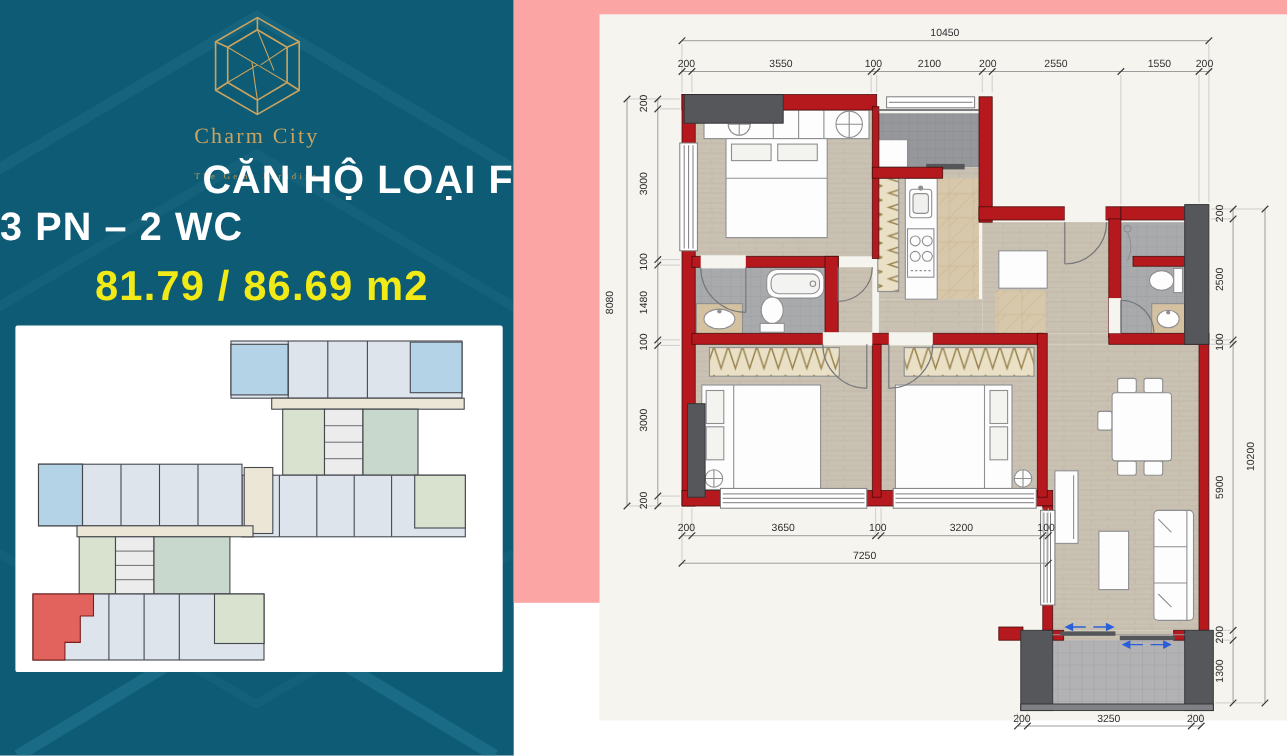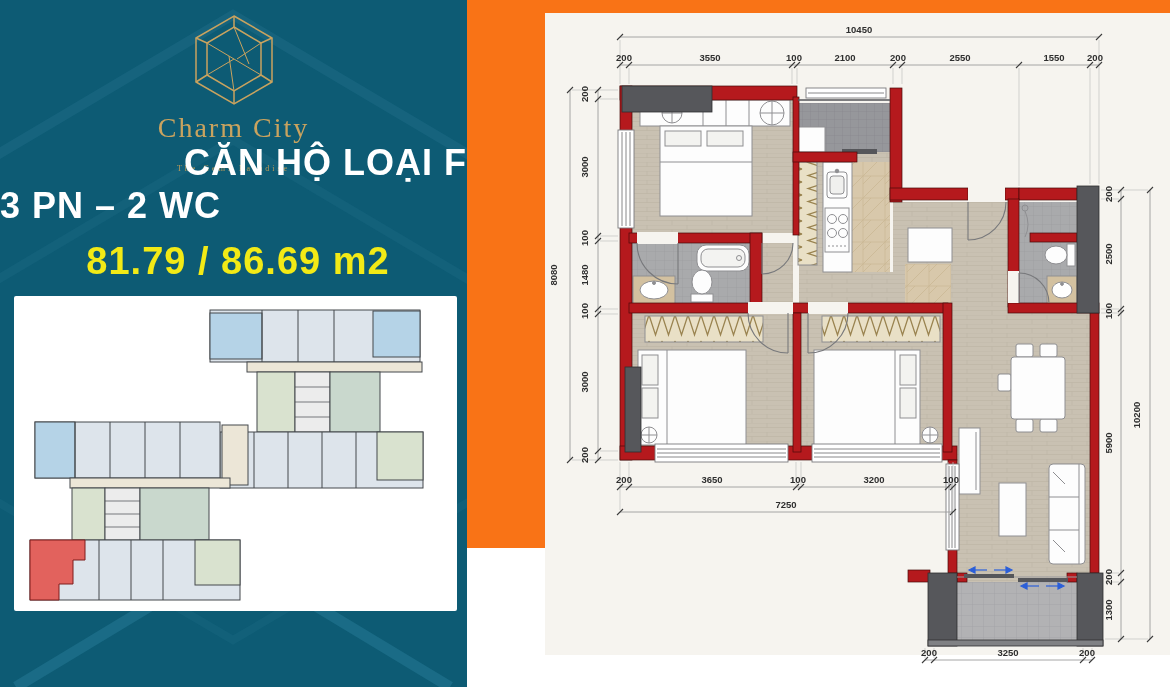--- a/index.html
+++ b/index.html
@@ -1,28 +1,28 @@
 <!DOCTYPE html>
 <html><head>
 <meta charset="utf-8">
 <style>
   html,body{margin:0;padding:0;background:#fff;}
   .stage{position:relative;width:1170px;height:687px;overflow:hidden;font-family:"Liberation Sans",sans-serif;}
   
   .left-panel{position:absolute;left:0;top:0;width:467px;height:687px;background:#0d5b74;overflow:hidden;}
   .chevrons{position:absolute;left:0;top:0;}
   .logo-wrap{position:absolute;left:0;top:14px;width:467px;text-align:center;}
-  .brand{font-family:"Liberation Serif",serif;font-size:28px;color:#c9a35f;letter-spacing:2px;margin-top:2px;}
+  .brand{font-family:"Liberation Serif",serif;font-size:20px;color:#c9a35f;letter-spacing:2px;margin-top:2px;}
   .tagline{font-family:"Liberation Serif",serif;font-size:8px;color:#bf9c57;letter-spacing:3px;margin-top:20px;}
   .title1{position:absolute;left:0;top:142px;width:467px;text-align:right;font-size:36px;font-weight:bold;color:#ffffff;letter-spacing:1px;}
   .title2{position:absolute;left:0;top:185px;width:467px;text-align:left;font-size:36px;font-weight:bold;color:#ffffff;letter-spacing:1px;}
   .area{position:absolute;left:0;top:240px;width:476px;text-align:center;font-size:38px;font-weight:bold;color:#f2ea16;letter-spacing:1px;}
   .keyplan-box{position:absolute;left:14px;top:296px;width:443px;height:315px;background:#ffffff;border-radius:2px;}
   
-  .right-panel{position:absolute;left:467px;top:0;width:703px;height:548px;background:#f97316;font-weight:bold;}
+  .right-panel{position:absolute;left:467px;top:0;width:703px;height:548px;background:#fca5a5;}
   text.dim{font-family:"Liberation Sans",sans-serif;font-size:9.5px;fill:#2e2e2e;}
 </style>
 </head>
 <body>
 
 <div class="stage">
 
   <div class="left-panel">
     <svg class="chevrons" width="467" height="687">
       <path d="M-20,165 L233,15 L486,165" stroke="#3b89a3" stroke-opacity="0.20" stroke-width="10" fill="none"></path>

